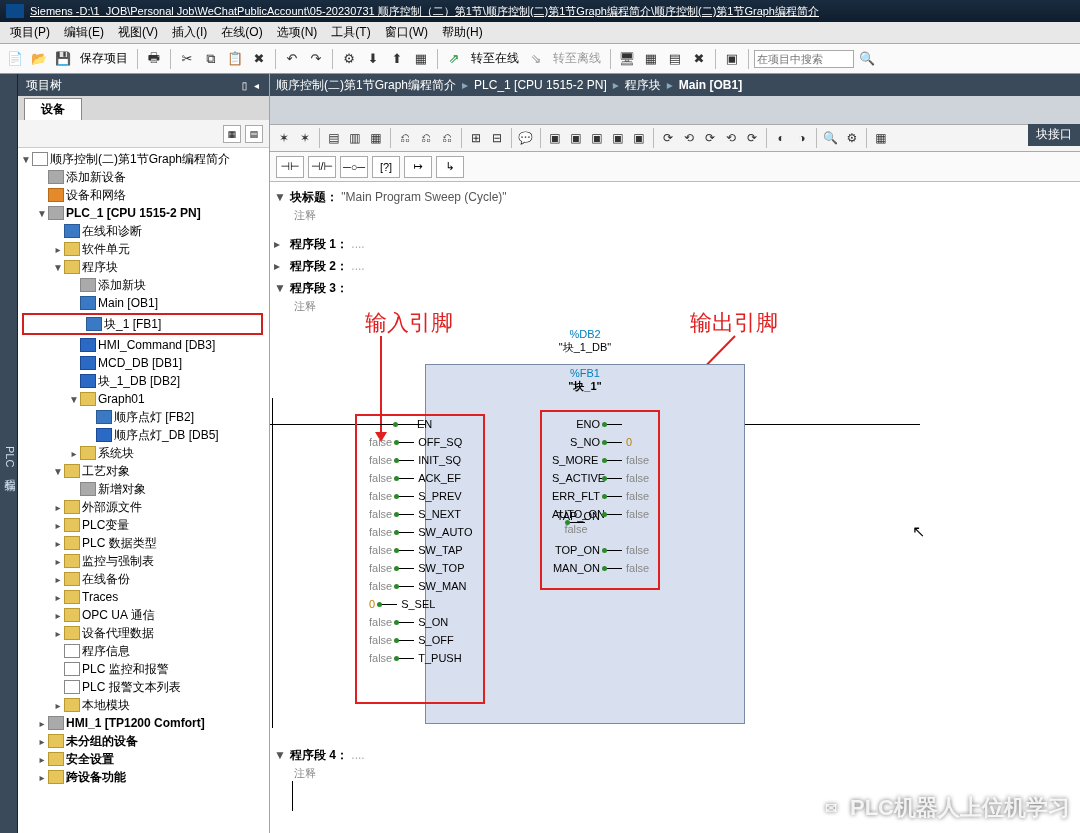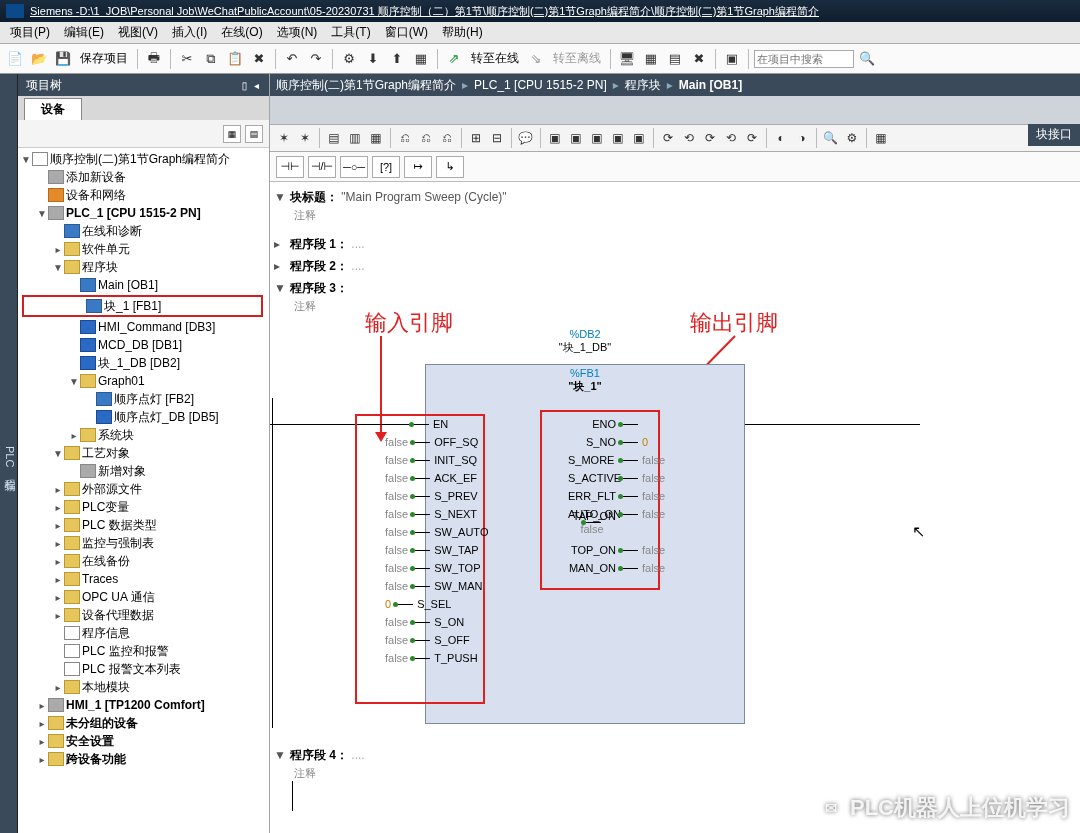--- a/index.html
+++ b/index.html
@@ -52,21 +52,21 @@
   .anno{position:absolute;color:#e02020;font-family:SimSun,serif;font-size:22px;}
   .anno-line{position:absolute;background:#e02020;}
   .anno-arrow{position:absolute;width:0;height:0;}
   .fb-block{position:absolute;left:155px;top:50px;width:320px;height:360px;background:#d8e0ef;border:1px solid #7a8aa5;}
   .fb-head{position:absolute;left:155px;top:14px;width:320px;text-align:center;font-size:11px;}
   .fb-head .db{color:#0080c0;}
   .fb-inside-head{text-align:center;font-size:11px;padding-top:2px;}
   .fb-inside-head .fb{color:#0080c0;}
   .rail{position:absolute;left:0;top:110px;height:1px;width:650px;background:#000;}
   .rail-v{position:absolute;left:2px;top:84px;width:1px;height:330px;background:#000;}
-  .pin-row{position:absolute;display:flex;align-items:center;font-size:11px;margin-left:16px;} 
+  .pin-row{position:absolute;display:flex;align-items:center;font-size:11px;} 
   .pin-wire{width:18px;height:1px;background:#000;position:relative;}
   .pin-wire::before{content:"";position:absolute;left:-2px;top:-2px;width:5px;height:5px;background:#2a8a2a;border-radius:50%;}
   .pin-lbl{padding:0 4px;}
   .pin-val{color:#888;padding:0 4px;}
   .pin-val.zero{color:#c08000;}
   .red-box{position:absolute;border:2px solid #e02020;}
   .watermark{position:absolute;right:10px;bottom:10px;color:rgba(255,255,255,0.85);font-size:22px;font-weight:bold;display:flex;align-items:center;gap:6px;text-shadow:0 0 4px rgba(0,0,0,0.6);}
   .wm-ic{width:26px;height:26px;border:2px solid rgba(255,255,255,0.85);border-radius:50%;display:flex;align-items:center;justify-content:center;font-size:14px;}
   .cursor{position:absolute;left:642px;top:448px;font-size:16px;color:#000;}
 </style>
@@ -175,20 +175,25 @@
           <span class="ic ic-folder"></span>
           <span class="lbl">软件单元</span>
         </div>
       <div class="node" style="padding-left:34px">
           <span class="tw">▼</span>
           <span class="ic ic-folder"></span>
           <span class="lbl">程序块</span>
         </div>
       <div class="node" style="padding-left:50px">
           <span class="tw"></span>
+          <span class="ic ic-grey"></span>
+          <span class="lbl">添加新块</span>
+        </div>
+      <div class="node" style="padding-left:50px">
+          <span class="tw"></span>
           <span class="ic ic-blue"></span>
           <span class="lbl">Main [OB1]</span>
         </div>
       <div class="node sel-box" style="padding-left:50px">
           <span class="tw"></span>
           <span class="ic ic-blue"></span>
           <span class="lbl">块_1 [FB1]</span>
         </div>
       <div class="node" style="padding-left:50px">
           <span class="tw"></span>

